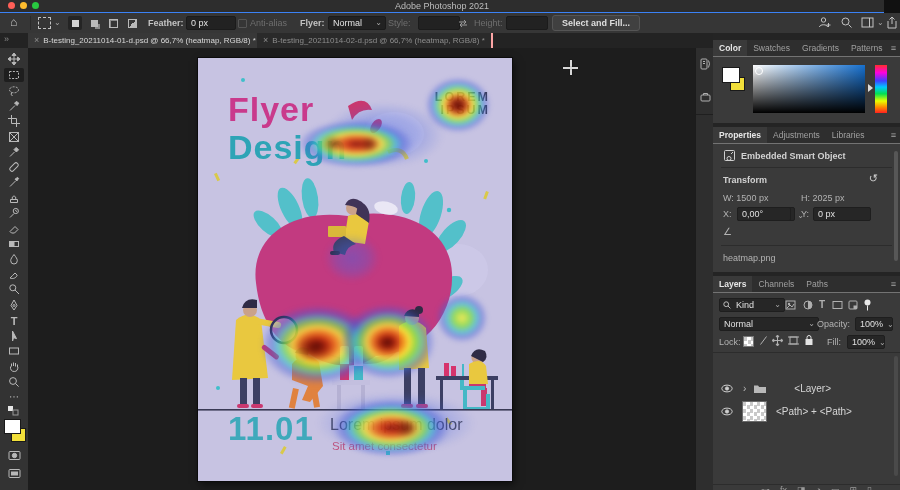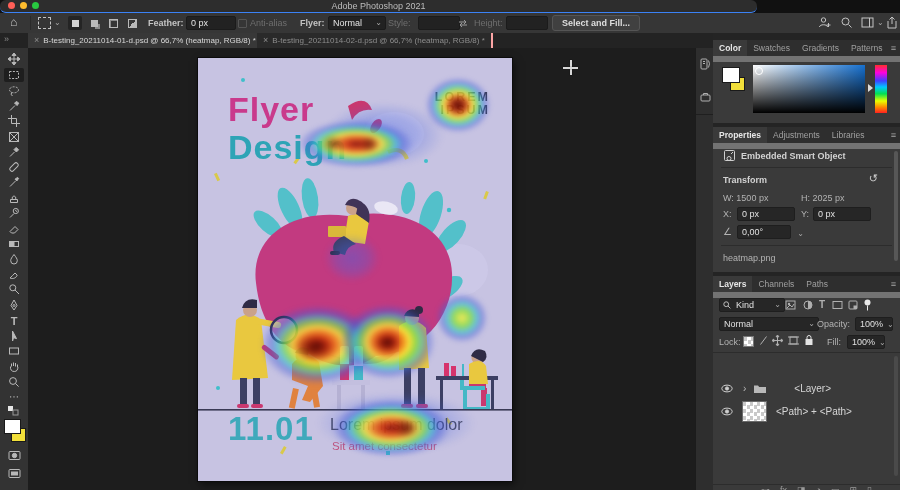--- a/index.html
+++ b/index.html
@@ -2,21 +2,21 @@
 <html><head>
 <meta charset="utf-8">
 <style>
   html,body{margin:0;padding:0;background:#111;}
   body{width:900px;height:490px;position:relative;overflow:hidden;
        font-family:"Liberation Sans",sans-serif;-webkit-font-smoothing:antialiased;}
   .abs{position:absolute;}
   .nw{white-space:nowrap;}
   svg{display:block;}
   
-  .titlebar{left:0;top:0;width:757px;height:12px;background:#2d2d2d;border-bottom:1px solid #3b82f6;border-radius:6px;}
+  .titlebar{left:0;top:0;width:884px;height:12px;background:#2d2d2d;border-bottom:1px solid #3b82f6;}
   .tl{width:7px;height:7px;border-radius:50%;top:2px;}
   .title{width:100%;text-align:center;top:1px;font-size:9px;color:#bdbdbd;}
   
   .optbar{left:0;top:13px;width:900px;height:20px;background:#363636;border-bottom:1px solid #222;}
   .olabel{font-size:9px;color:#c3c3c3;top:5px;}
   .odim{color:#6e6e6e;}
   .ofield{height:12px;background:#222;border:1px solid #1b1b1b;border-radius:2px;top:3px;
           font-size:9px;color:#e3e3e3;line-height:12px;padding:0 4px;}
   .modebtn{width:14px;height:14px;top:3px;border-radius:2px;display:flex;align-items:center;justify-content:center;}
   .smbtn{top:2px;height:14px;line-height:14px;padding:0 9px;background:#404040;border:1px solid #555;
@@ -57,21 +57,21 @@
   .hm-blue{background:radial-gradient(closest-side,
       rgba(70,100,225,.45) 0%,rgba(70,100,225,.3) 55%,rgba(70,100,225,0) 100%);}
   .hm-core{background:radial-gradient(closest-side,rgba(82,10,4,.85) 0%,rgba(82,10,4,0) 75%);}
   .cursor-cross{left:535px;top:12px;width:15px;height:15px;}
   .cursor-cross div{position:absolute;background:#d8d8d8;box-shadow:0 0 1px #000;}
   
   .dockstrip{left:695px;top:48px;width:18px;height:442px;background:#2e2e2e;border-left:1px solid #1c1c1c;}
   
   .panelcol{left:713px;top:33px;width:187px;height:457px;background:#242424;}
   .panel{position:absolute;left:0;width:187px;background:#3a3a3a;}
-  .ptabs{position:relative;height:16px;background:#2e2e2e;display:flex;align-items:center;border-bottom:6px solid #737373;}
+  .ptabs{position:relative;height:16px;background:#2e2e2e;display:flex;align-items:center;border-bottom:1px solid #737373;}
   .ptab{font-size:8.5px;color:#a0a0a0;line-height:16px;padding:0 6px;}
   .ptab.on{background:#3a3a3a;color:#e6e6e6;font-weight:bold;}
   .burger{position:absolute;right:4px;top:3px;color:#a8a8a8;font-size:9px;}
   .plabel{font-size:9px;color:#b3b3b3;}
   .pfield{height:12px;background:#262626;border:1px solid #1e1e1e;border-radius:2px;
           font-size:9px;color:#e0e0e0;line-height:12px;padding:0 4px;}
   .ddarrow{color:#a8a8a8;font-size:8px;}
   .hr{left:8px;width:171px;height:1px;background:#2c2c2c;position:absolute;}
   .eye svg *{stroke:#cfcfcf;}
   .lrow{position:absolute;left:0;width:187px;display:flex;align-items:center;font-size:10px;color:#d6d6d6;}
@@ -475,21 +475,21 @@
     <div class="hr" style="top:40px"></div>
     <div class="abs plabel" style="left:10px;top:48px;font-weight:bold;color:#d2d2d2">Transform</div>
     <div class="abs" style="right:22px;top:45px;font-size:11px;color:#cfcfcf">↺</div>
     <div class="abs plabel" style="left:10px;top:66px"><span>W:</span>&nbsp;<span>1500 px</span></div>
     <div class="abs plabel" style="left:88px;top:66px"><span>H:</span>&nbsp;<span>2025 px</span></div>
     <div class="abs plabel" style="left:10px;top:82px">X:</div>
     <div class="abs pfield" style="left:24px;top:80px;width:48px">0 px</div>
     <div class="abs plabel" style="left:88px;top:82px">Y:</div>
     <div class="abs pfield" style="left:100px;top:80px;width:48px">0 px</div>
     <div class="abs plabel" style="left:10px;top:99px;font-size:10px">∠</div>
-    <div class="abs pfield" style="left:24px;top:98px;width:44px"><span>0,00°</span><span class="ddarrow" style="position:absolute;right:-14px;top:2px">⌄</span></div>
+    <div class="abs pfield" style="left:24px;top:80px;width:44px"><span>0,00°</span><span class="ddarrow" style="position:absolute;right:-14px;top:2px">⌄</span></div>
     <div class="hr" style="top:118px"></div>
     <div class="abs plabel" style="left:10px;top:126px">heatmap.png</div>
     <div class="scrollbar" style="right:2px;top:24px;height:110px"></div>
   </div>
 
   <div class="panel" style="top:243px;height:214px">
     <div class="ptabs">
       <div class="ptab on">Layers</div>
       <div class="ptab">Channels</div>
       <div class="ptab">Paths</div>

